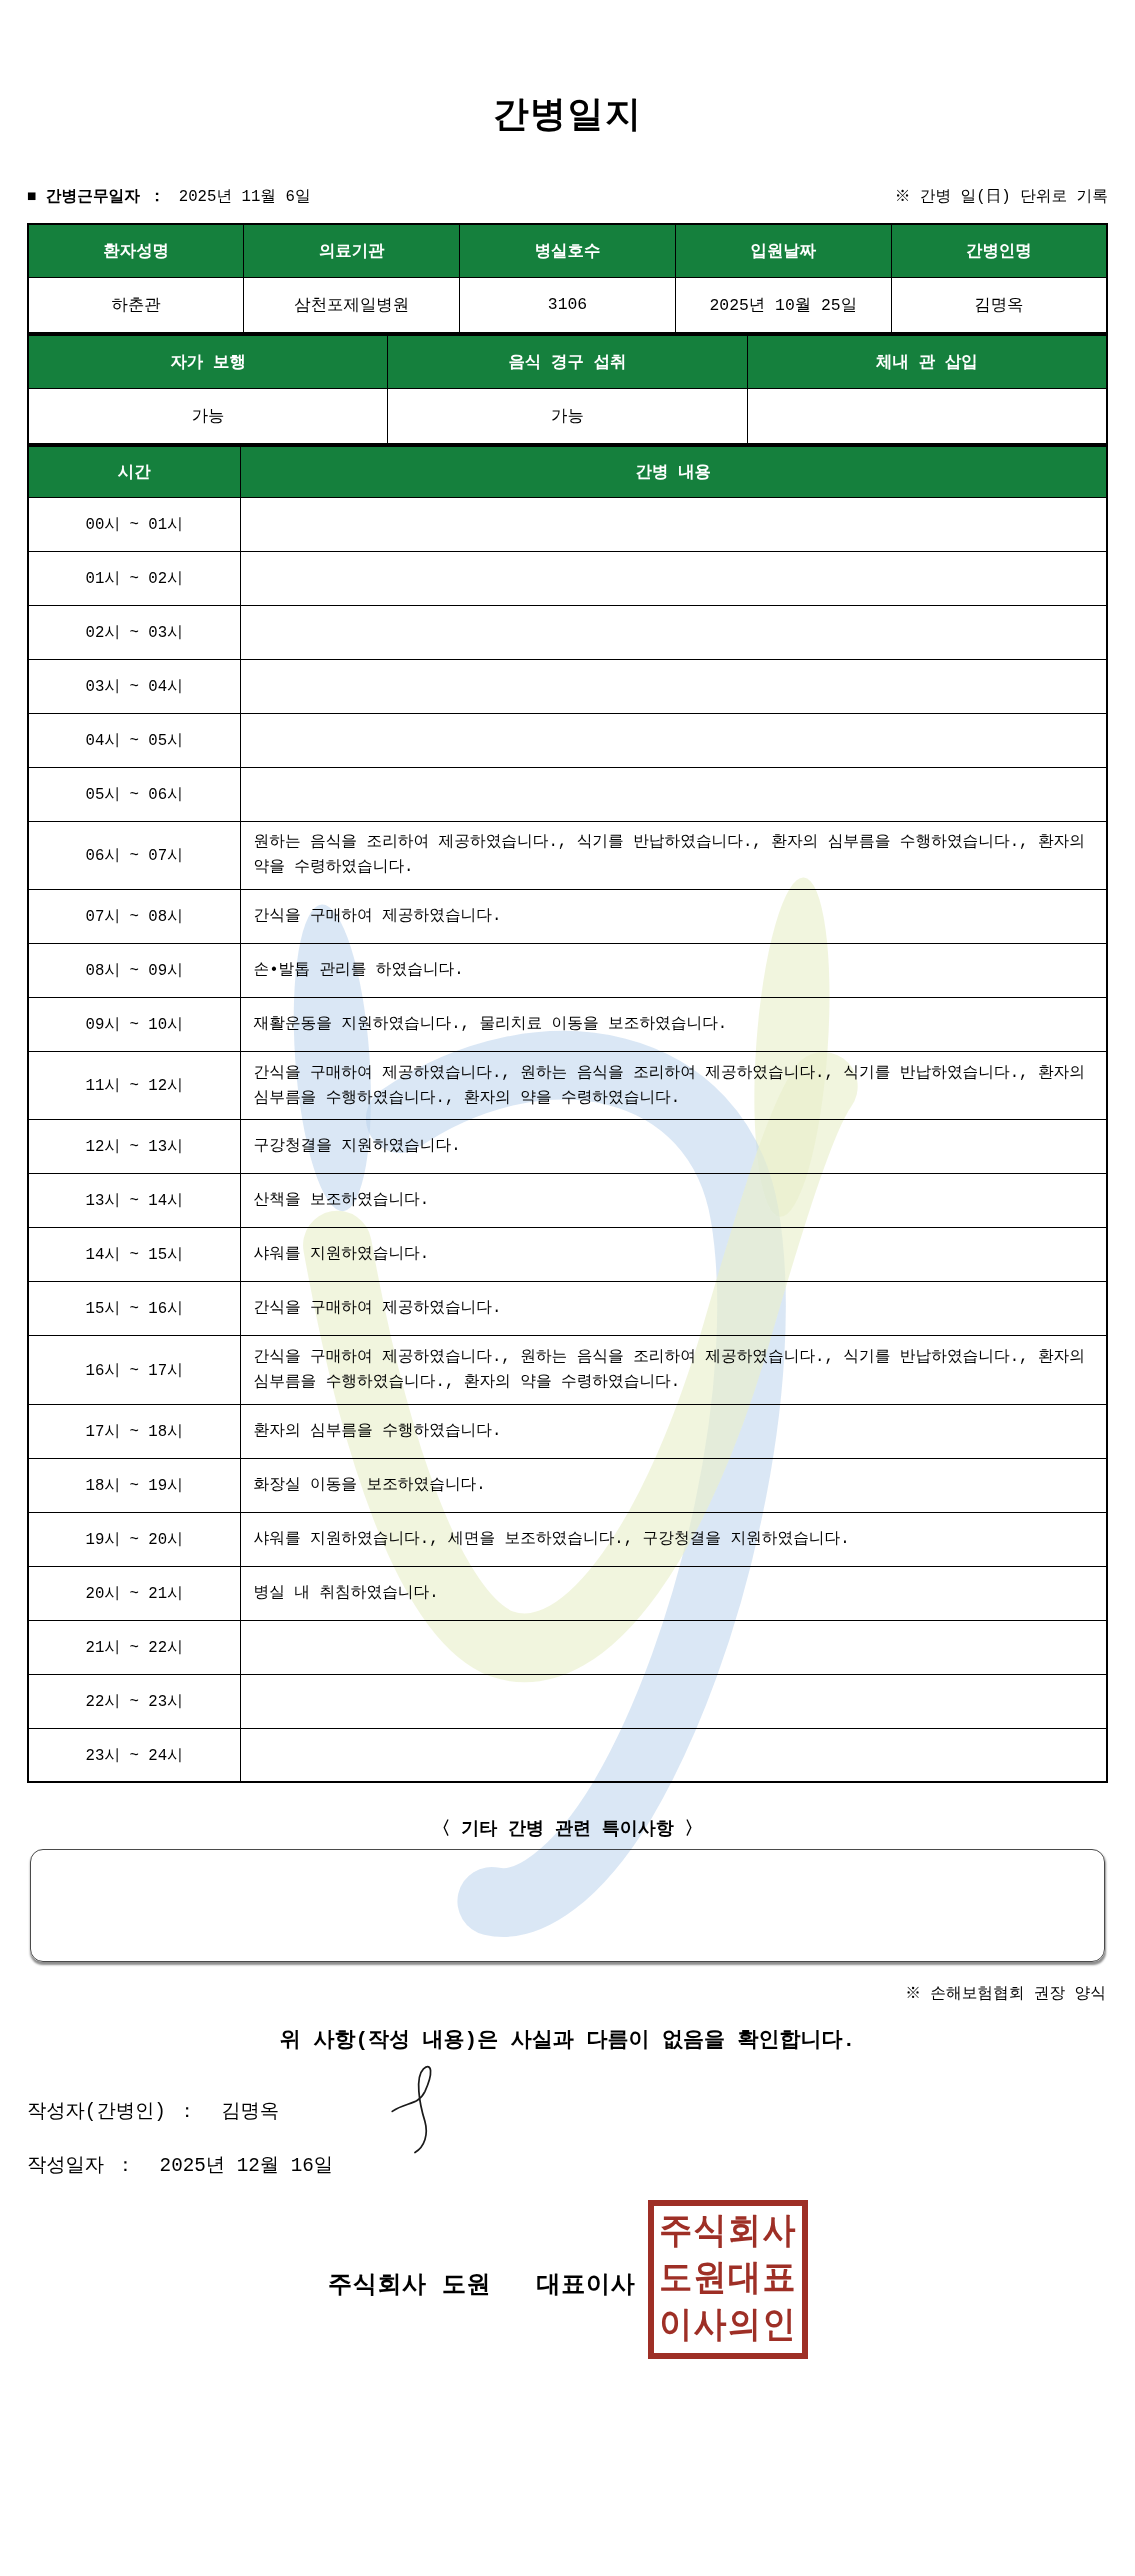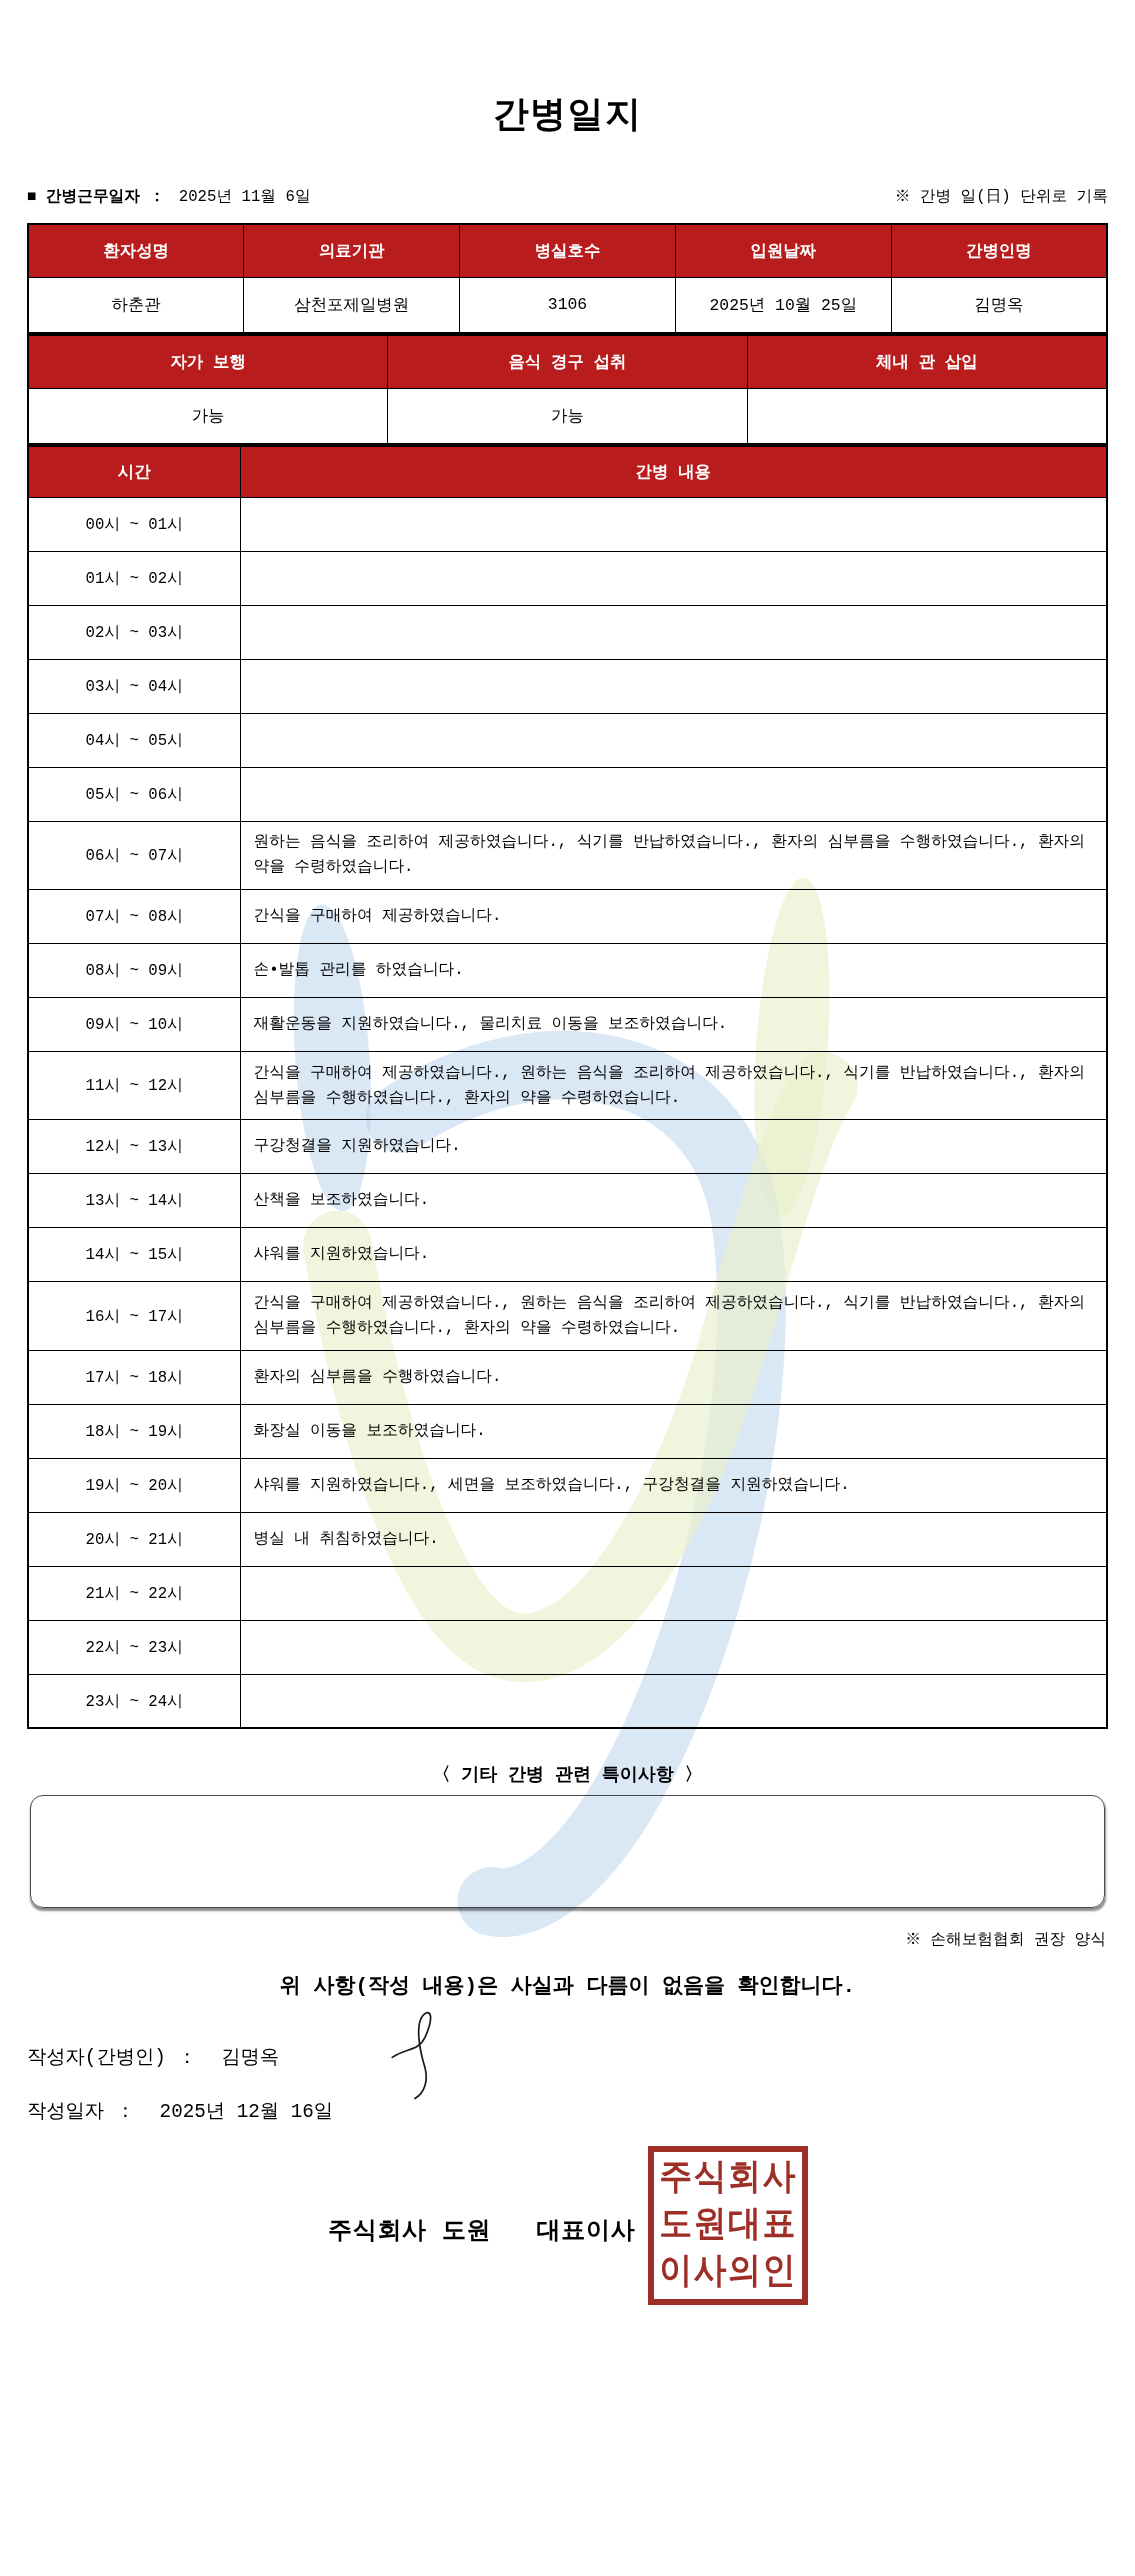--- a/index.html
+++ b/index.html
@@ -41,21 +41,21 @@
   table.grid {
     border-collapse: collapse; table-layout: fixed;
     width: 1081px; margin: 0 auto;
     border: 2.1px solid #000;
   }
   .patient-table, .status-table { margin-top: 17px; }
   .status-table { margin-top: 5px; }
   .time-table { margin-top: 6.4px; }
   table.grid th, table.grid td { border: 1.8px solid #000; }
   th.hdr {
-    background: #b91c1c; color: #ffffff;
+    background: #15803d; color: #ffffff;
     font-size: 16.4px; font-weight: bold;
     height: 53px; text-align: center; margin-left: 39px;
   }
   td.val {
     font-size: 16.4px; height: 56px; text-align: center;
     background: transparent;
   }
   .time-table th.hdr { height: 51px; }
   .time-table col.c-time { width: 212px; }
   .time-table td.time-cell {
@@ -247,20 +247,24 @@
         </tr>
           <tr>
           <td class="time-cell">13시 ~ 14시</td>
           <td class="content-cell">산책을 보조하였습니다.</td>
         </tr>
           <tr>
           <td class="time-cell">14시 ~ 15시</td>
           <td class="content-cell">샤워를 지원하였습니다.</td>
         </tr>
           <tr>
+          <td class="time-cell">15시 ~ 16시</td>
+          <td class="content-cell">간식을 구매하여 제공하였습니다.</td>
+        </tr>
+          <tr>
           <td class="time-cell">16시 ~ 17시</td>
           <td class="content-cell">간식을 구매하여 제공하였습니다., 원하는 음식을 조리하여 제공하였습니다., 식기를 반납하였습니다., 환자의 심부름을 수행하였습니다., 환자의 약을 수령하였습니다.</td>
         </tr>
           <tr>
           <td class="time-cell">17시 ~ 18시</td>
           <td class="content-cell">환자의 심부름을 수행하였습니다.</td>
         </tr>
           <tr>
           <td class="time-cell">18시 ~ 19시</td>
           <td class="content-cell">화장실 이동을 보조하였습니다.</td>

